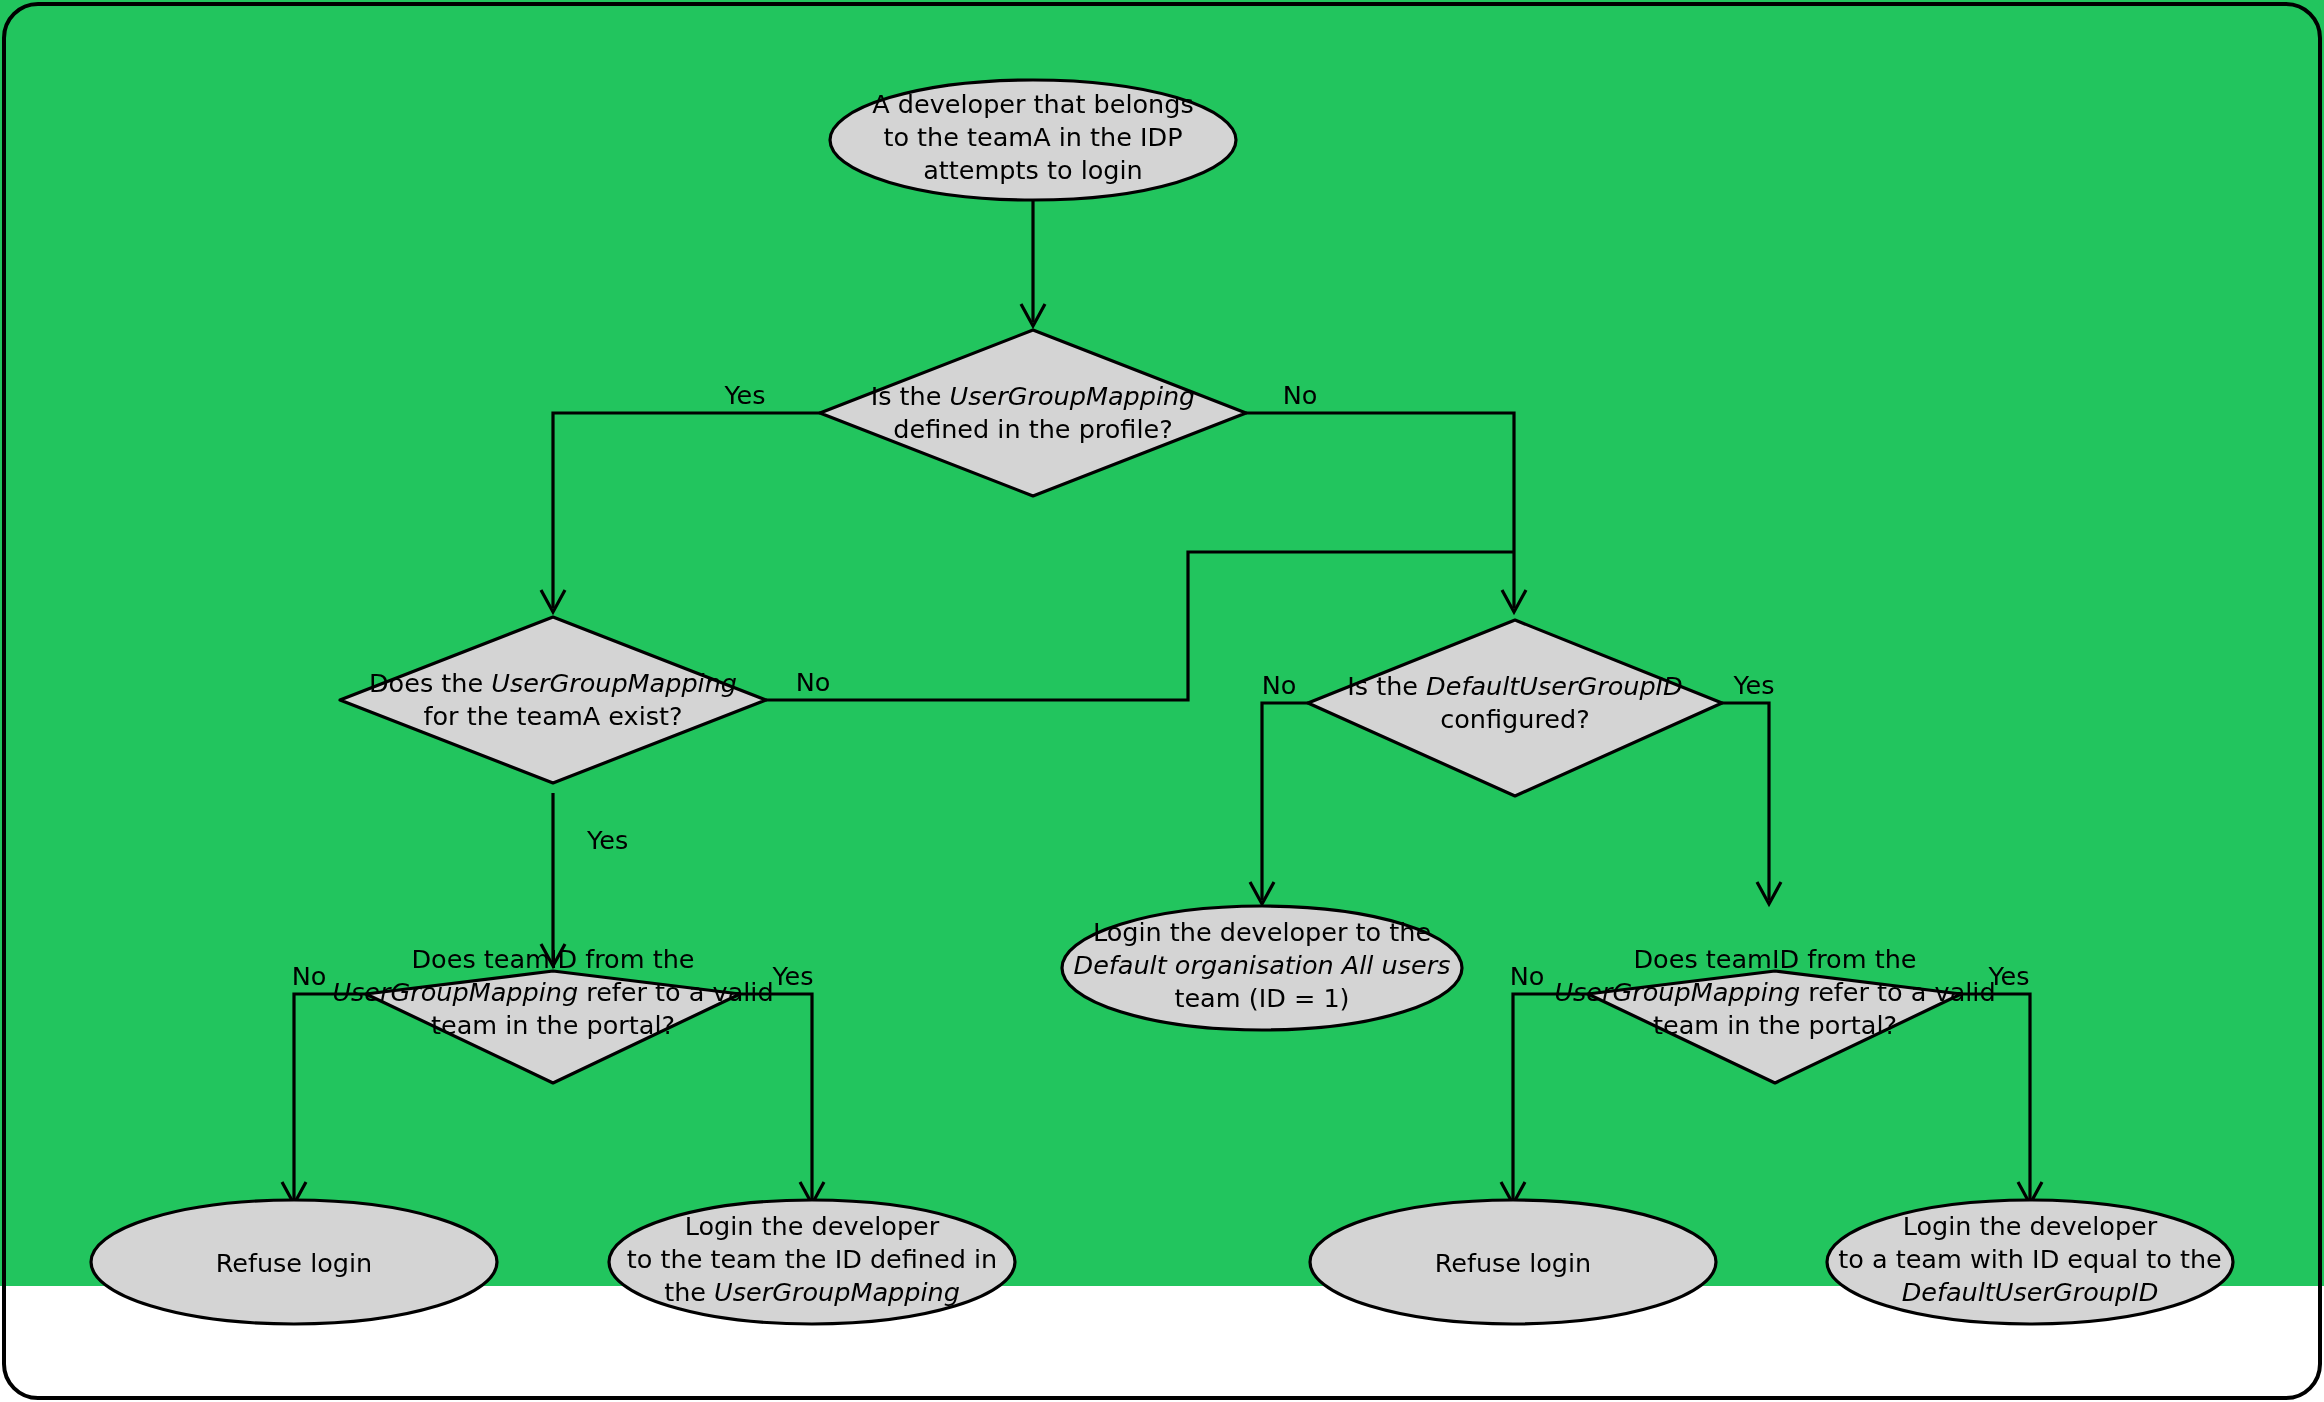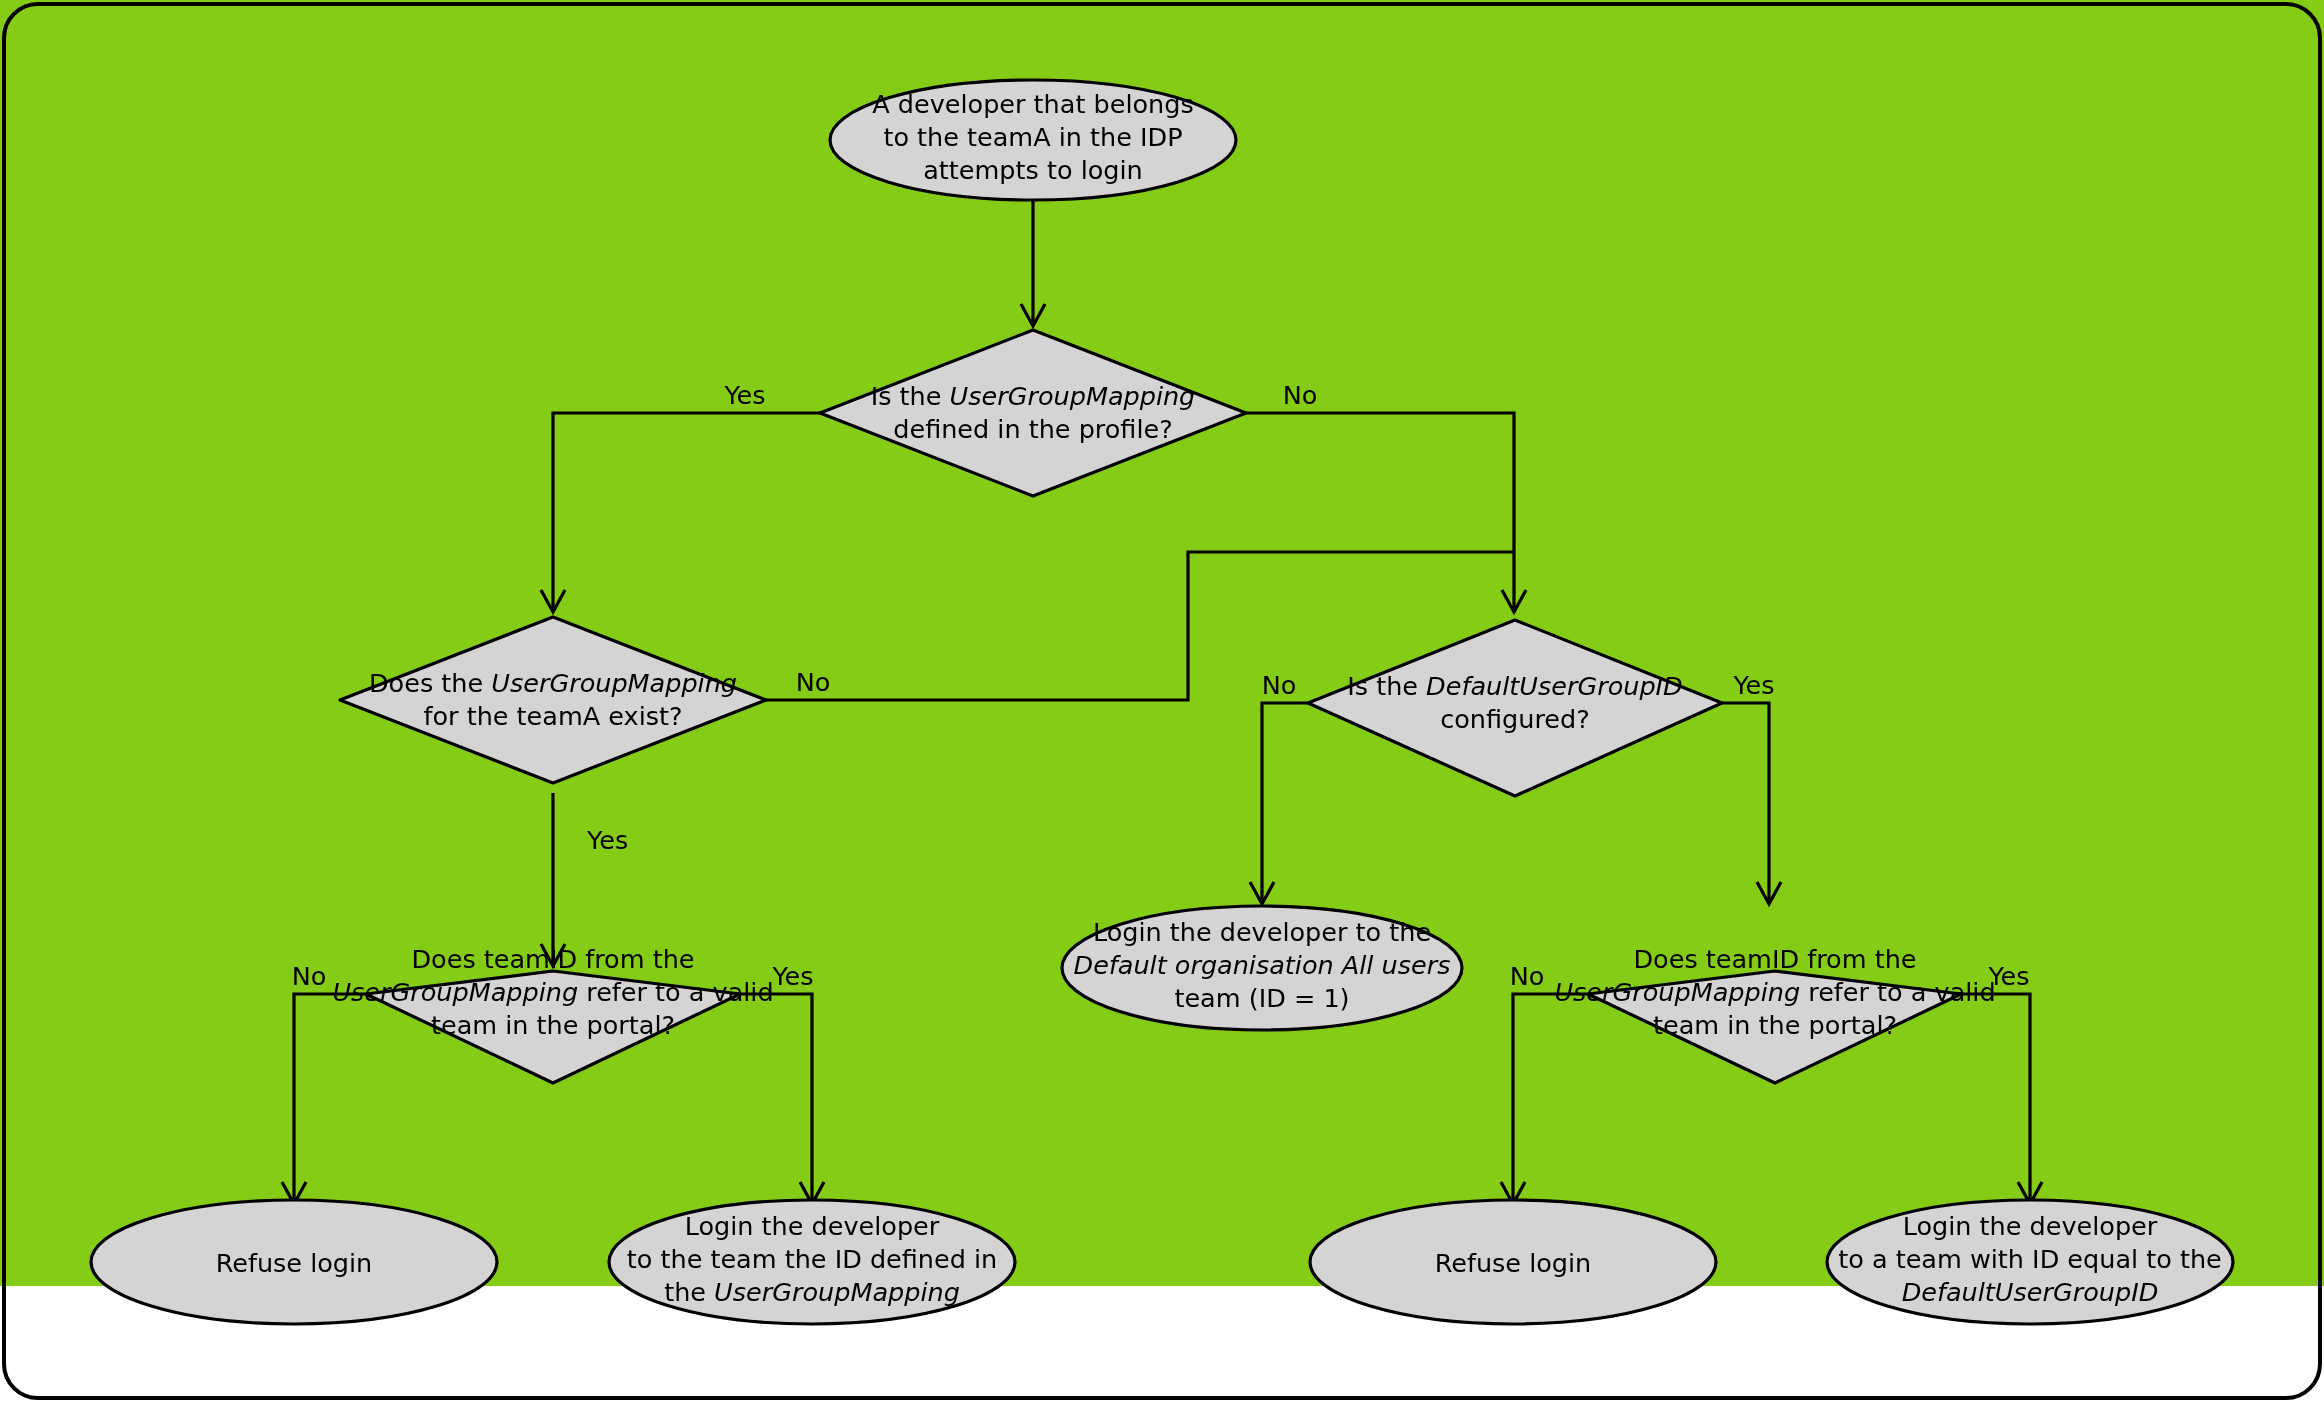--- a/index.html
+++ b/index.html
@@ -1,18 +1,18 @@
 <!DOCTYPE html>
 <html><head>
 <meta charset="utf-8">
 <style>
   html,body{margin:0;padding:0;background:#ffffff;}
   body{width:2324px;height:1402px;overflow:hidden;
        font-family:"DejaVu Sans","Liberation Sans",sans-serif;}
-  #canvas{position:relative;width:2324px;height:1286px;background:#84cc16;}
+  #canvas{position:relative;width:2324px;height:1286px;background:#22c55e;}
   svg#flow{position:absolute;left:0;top:0;width:2324px;height:1402px;display:block;}
   .shape-fill{fill:#d4d4d4;stroke:#000000;stroke-width:3.2;stroke-linejoin:round;}
   .frame{fill:none;stroke:#000000;stroke-width:4;}
   .edge{fill:none;stroke:#000000;stroke-width:3.2;}
   .arrowhead{fill:none;stroke:#000000;stroke-width:3.2;stroke-linecap:butt;stroke-linejoin:miter;}
   .nodetext{font-family:"DejaVu Sans","Liberation Sans",sans-serif;
             font-size:25.5px;fill:#000000;text-anchor:middle;}
   .nodetext tspan.it{font-style:italic;}
   .edgelabel{font-family:"DejaVu Sans","Liberation Sans",sans-serif;
              font-size:25.5px;fill:#000000;}

